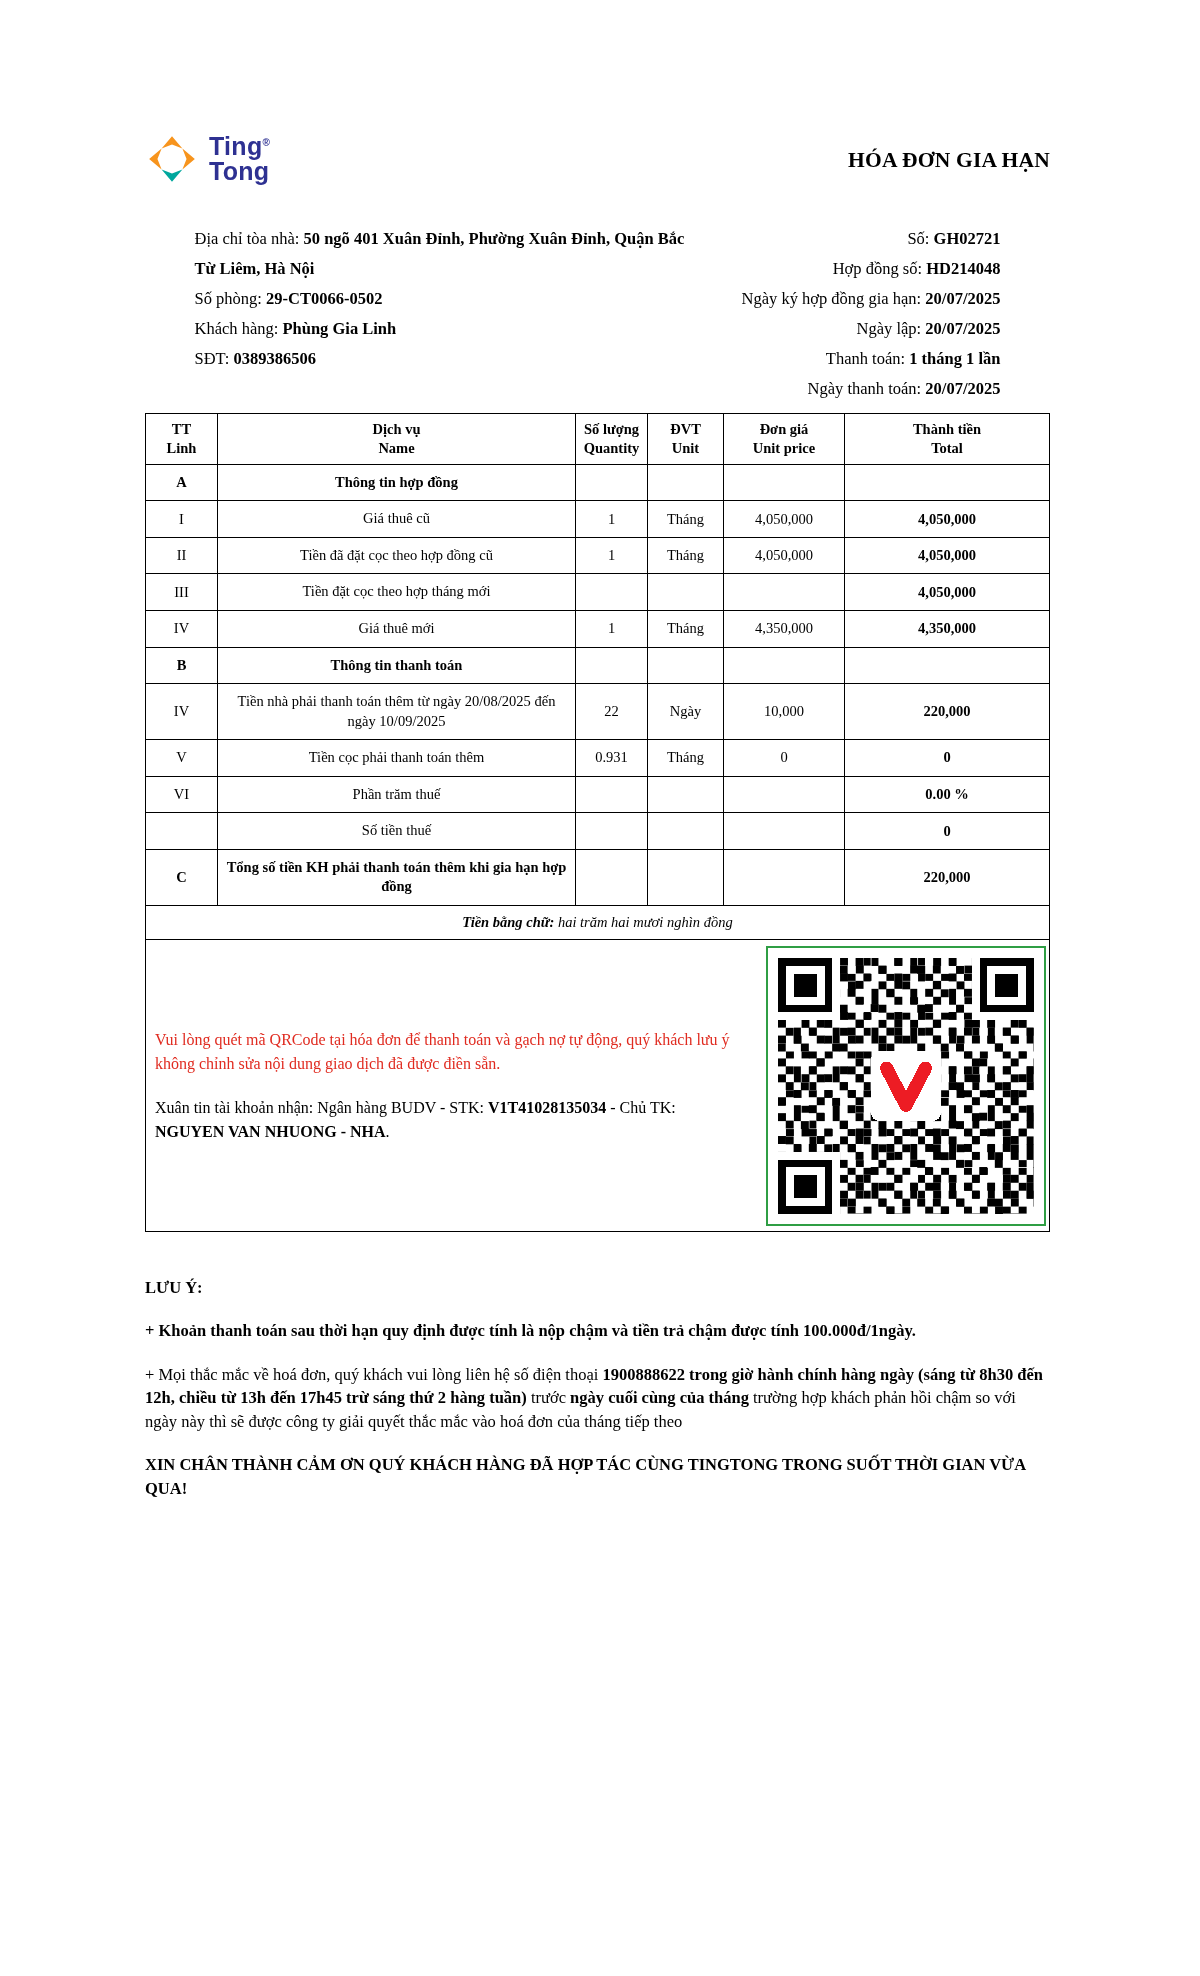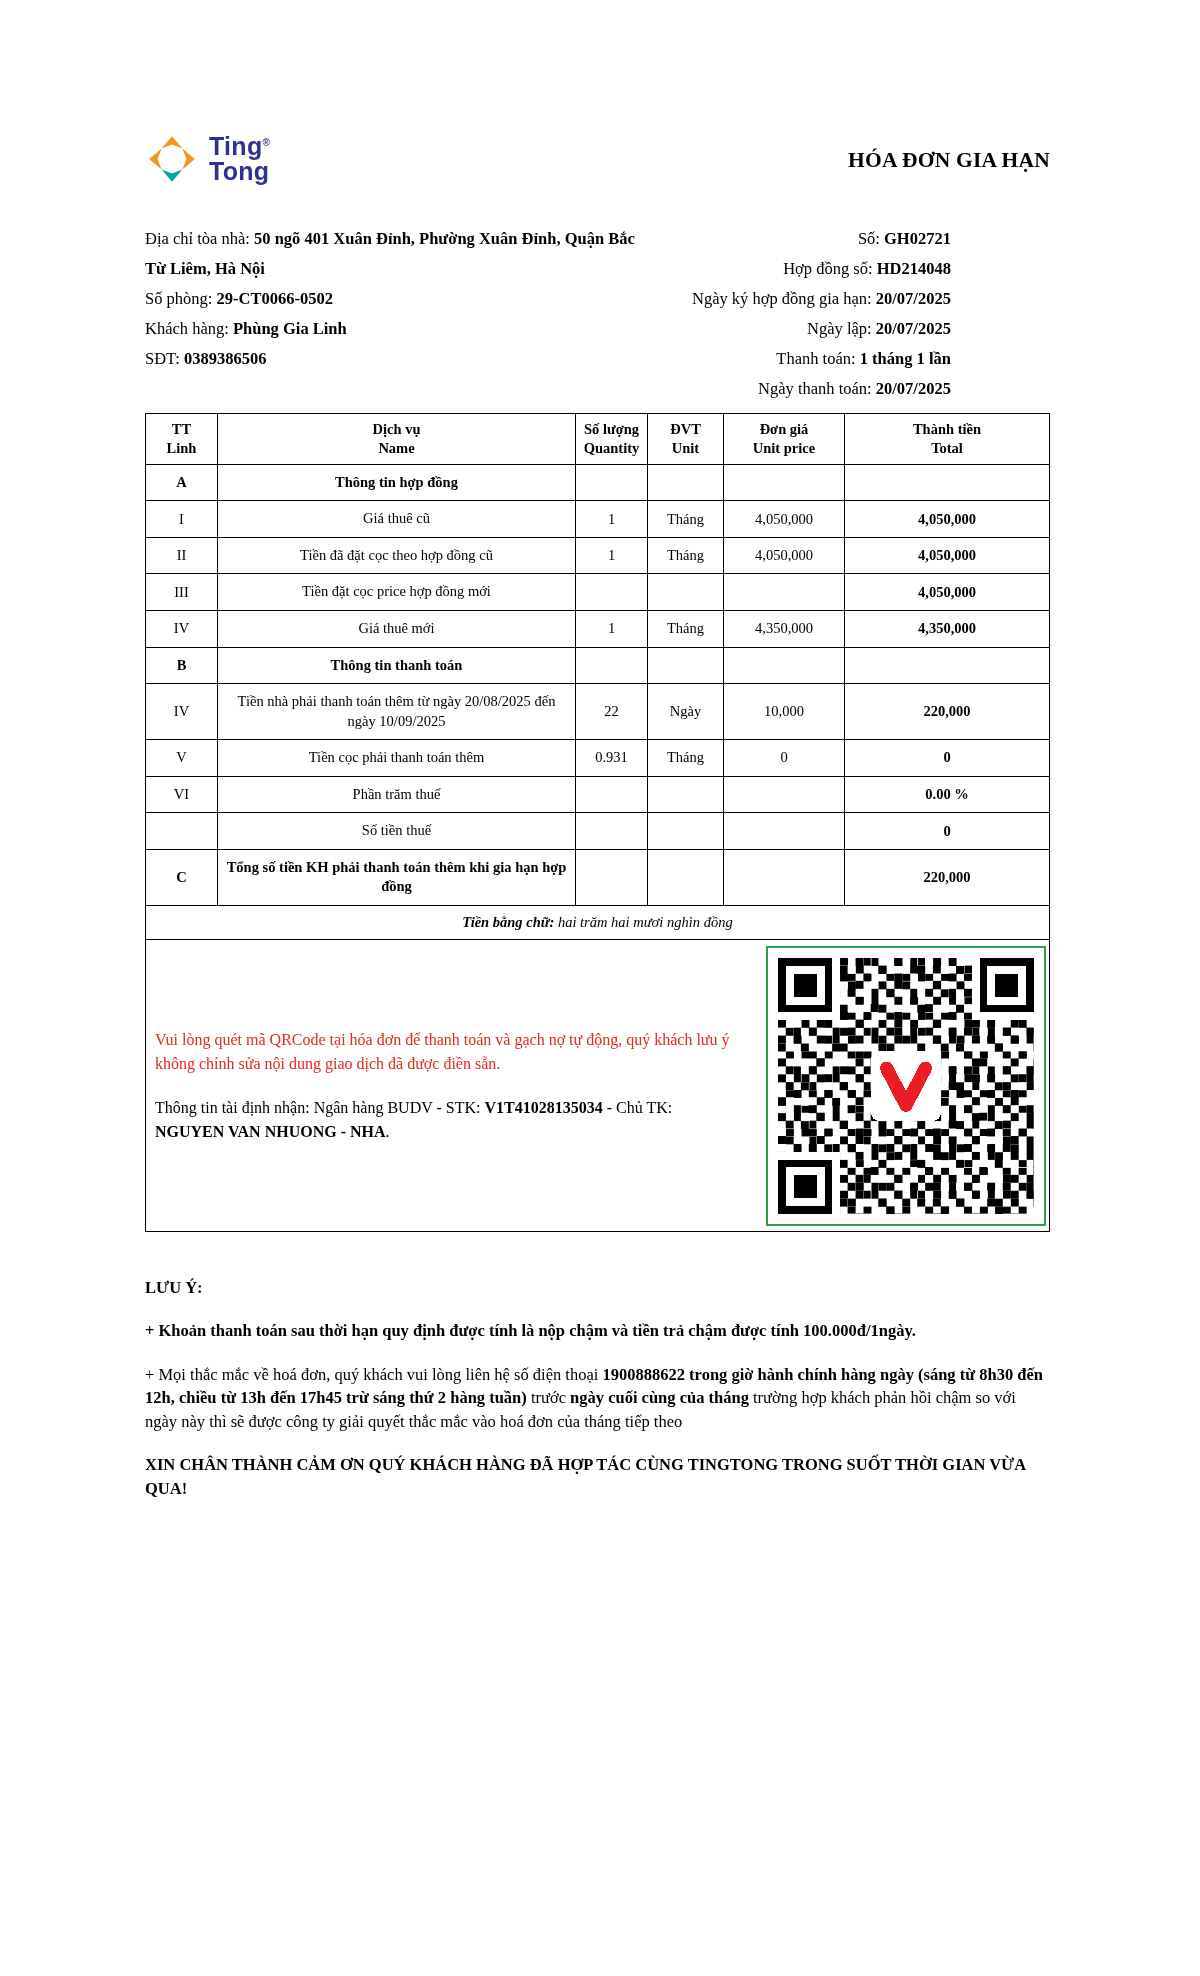--- a/index.html
+++ b/index.html
@@ -16,21 +16,21 @@
   .logo { display: flex; align-items: center; gap: 10px; }
   .logo-icon { width: 54px; height: 54px; }
   .logo-text {
     font-family: "Liberation Sans", sans-serif;
     font-weight: bold; color: #2E3192;
     font-size: 25px; line-height: 1.0; letter-spacing: .3px;
   }
   .reg { font-size: 10px; vertical-align: super; font-weight: bold; }
   .doc-title { font-size: 21.5px; font-weight: bold; margin-top: 16px; letter-spacing: .2px; }
   
-  .info { display: flex; justify-content: flex-start; margin-top: 38px; font-size: 16.5px; }
+  .info { display: flex; justify-content: center; margin-top: 38px; font-size: 16.5px; }
   .info-left { width: 505px; }
   .info-right { text-align: right; margin-left: 42px; }
   .info-line { line-height: 30px; }
   .val { font-weight: bold; }
   
   table.inv { border-collapse: collapse; width: 100%; margin-top: 9px; font-size: 14.5px; }
   table.inv th, table.inv td { border: 1px solid #000; padding: 8px 6px; text-align: center; vertical-align: middle; }
   table.inv th { font-weight: bold; padding: 6px 4px; line-height: 1.3; }
   td.name { text-align: left; padding-left: 10px; padding-right: 12px; line-height: 1.35; }
   tr.section td { font-weight: bold; }
@@ -153,21 +153,21 @@
       <tr>
         <td>II</td>
         <td class="name">Tiền đã đặt cọc theo hợp đồng cũ</td>
         <td>1</td>
         <td>Tháng</td>
         <td>4,050,000</td>
         <td class="total">4,050,000</td>
       </tr>
       <tr>
         <td>III</td>
-        <td class="name">Tiền đặt cọc price hợp đồng mới</td>
+        <td class="name">Tiền đặt cọc theo hợp tháng mới</td>
         <td></td>
           <td></td>
         <td></td>
         <td class="total">4,050,000</td>
       </tr>
       <tr>
         <td>IV</td>
         <td class="name">Giá thuê mới</td>
         <td>1</td>
         <td>Tháng</td>
@@ -224,21 +224,21 @@
       </tr>
       <tr>
         <td class="words" colspan="6"><span class="words-lbl">Tiền bằng chữ:</span><span> hai trăm hai mươi nghìn đồng</span></td>
       </tr>
     </tbody>
   </table>
 
   <div class="qr-box">
     <div class="qr-text">
       <p class="qr-red">Vui lòng quét mã QRCode tại hóa đơn để thanh toán và gạch nợ tự động, quý khách lưu ý không chỉnh sửa nội dung giao dịch đã được điền sẵn.</p>
-      <p><span>Thông tin tài định nhận: Ngân hàng BUDV - STK: </span><span class="b">V1T41028135034</span><span> - Chủ TK: </span><span class="b">NGUYEN VAN NHUONG - NHA</span><span>.</span></p>
+      <p><span>Xuân tin tài khoản nhận: Ngân hàng BUDV - STK: </span><span class="b">V1T41028135034</span><span> - Chủ TK: </span><span class="b">NGUYEN VAN NHUONG - NHA</span><span>.</span></p>
     </div>
     <div class="qr-frame">
       <svg viewBox="0 0 33 33" shape-rendering="crispEdges">
         <defs>
           <pattern id="qm1" width="5" height="5" patternUnits="userSpaceOnUse">
             <g fill="#000">
               <rect x="0" y="0" width="1" height="1"></rect>
                 <rect x="2" y="0" width="1" height="1"></rect>
               <rect x="3" y="1" width="1" height="1"></rect>
                 <rect x="1" y="2" width="1" height="1"></rect>

